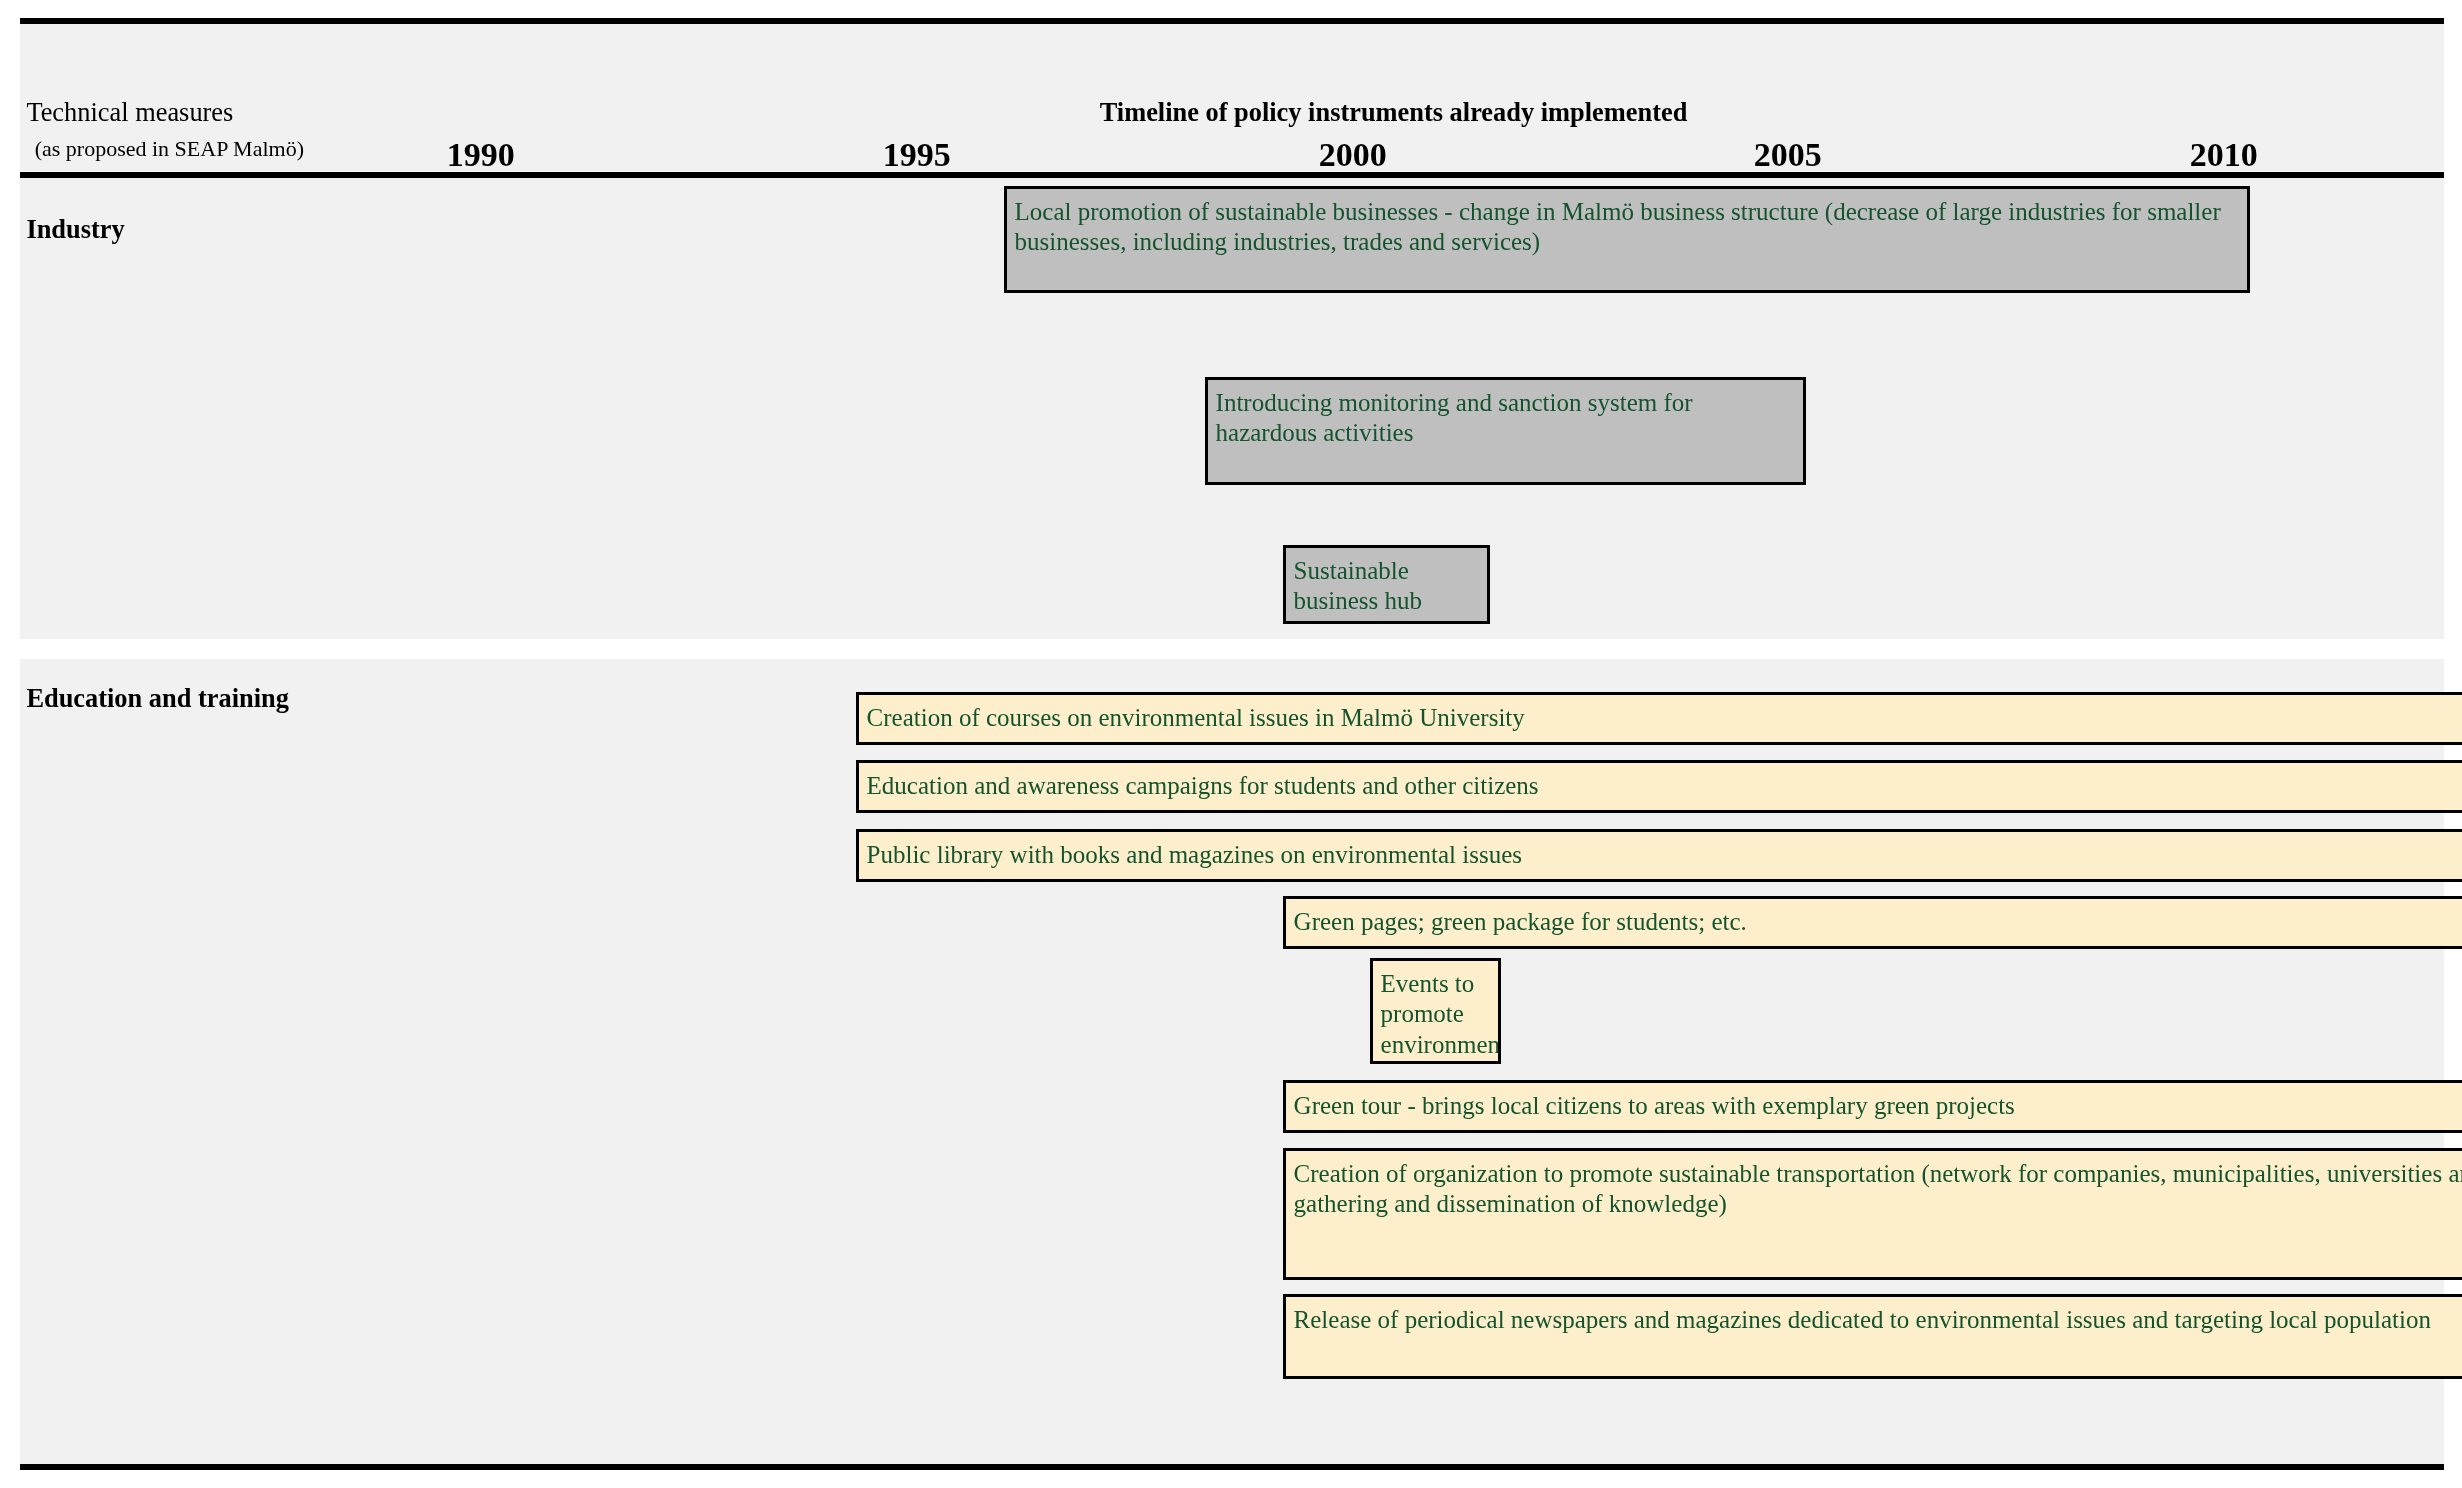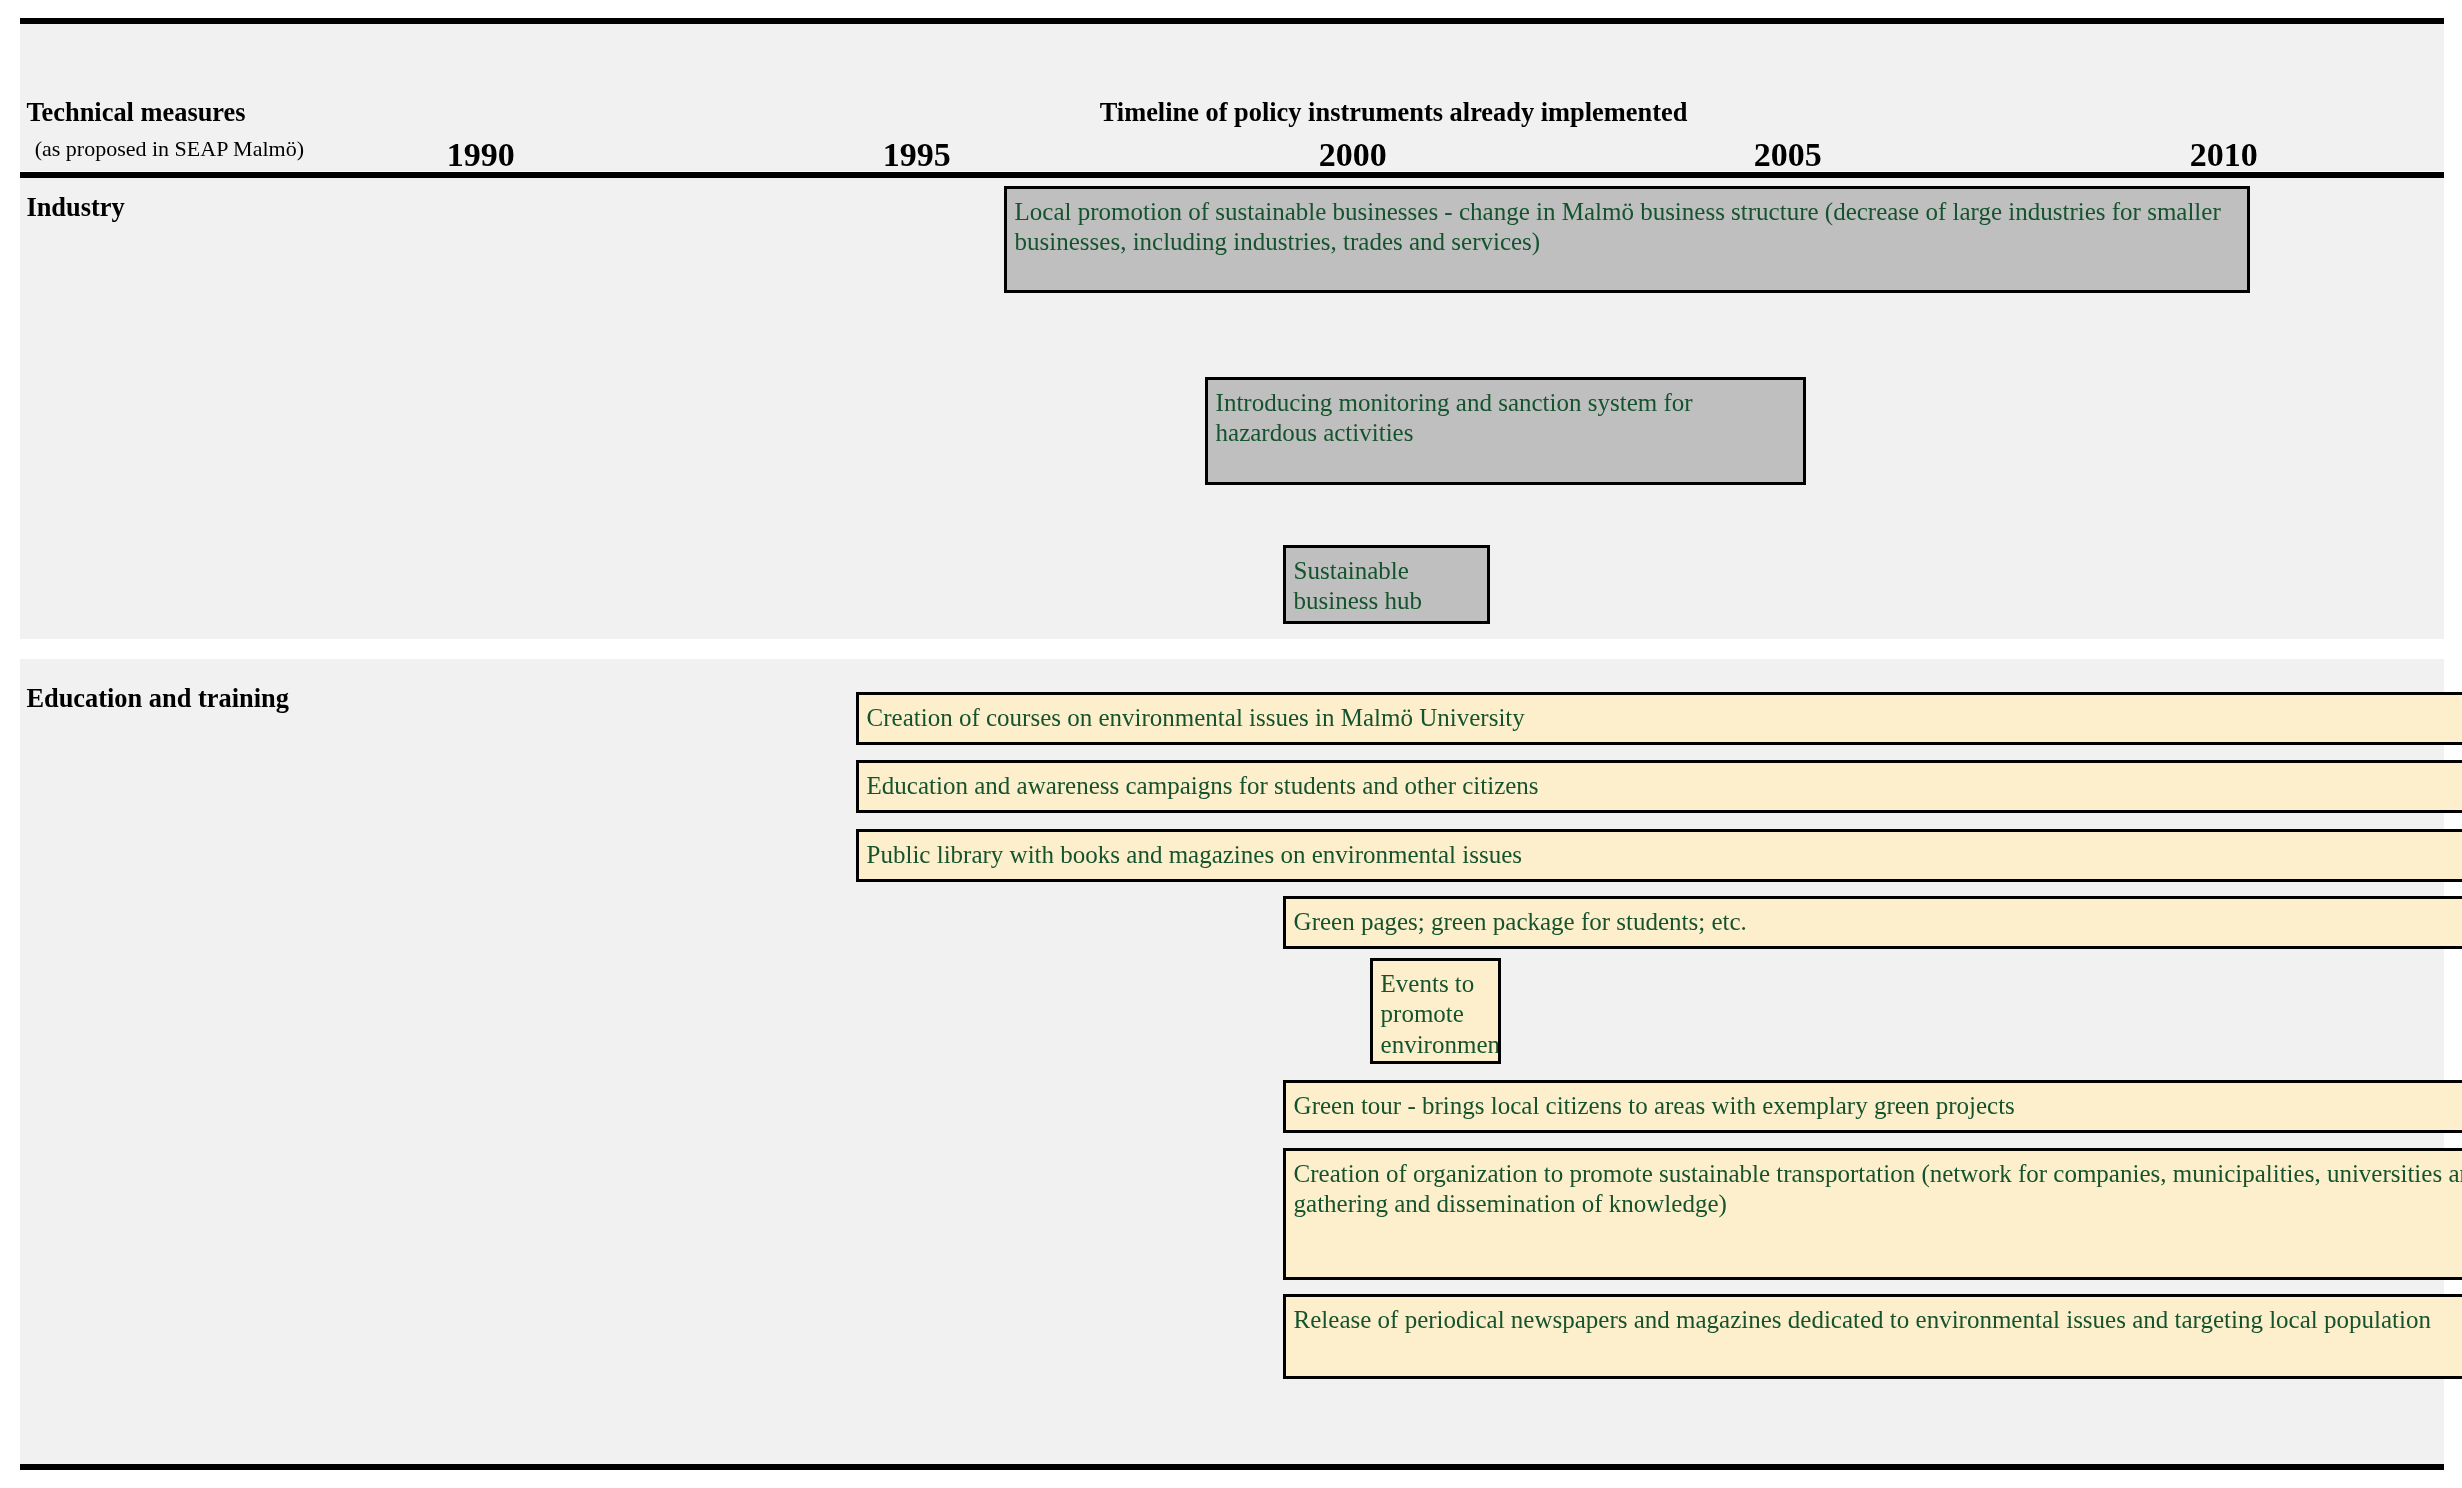--- a/index.html
+++ b/index.html
@@ -49,21 +49,21 @@
   
   .hdr-label {
     position: absolute;
     color: #000;
     white-space: nowrap;
   }
   #measures-line1 {
     left: 6.7px;
     top: 79px;
     font-size: 26.4px;
-    font-weight: bold;
+    font-weight: normal;
   }
   #measures-line2 {
     left: 15px;
     top: 118px;
     font-size: 22px;
     font-weight: normal;
   }
   #timeline-title {
     top: 79px;
     font-size: 26.4px;
@@ -81,21 +81,21 @@
 
   
   .group-title {
     position: absolute;
     left: 6.7px;
     font-size: 26.4px;
     font-weight: bold;
     white-space: nowrap;
     color: #000;
   }
-  #industry-title { top: 174px; }
+  #industry-title { top: 196px; }
   #edu-title      { top: 665px; }
 
   
   .bar {
     position: absolute;
     box-sizing: border-box;
     border: 3.9px solid #000000;
     font-size: 25px;
     line-height: 1.22;
     color: #14532d;

